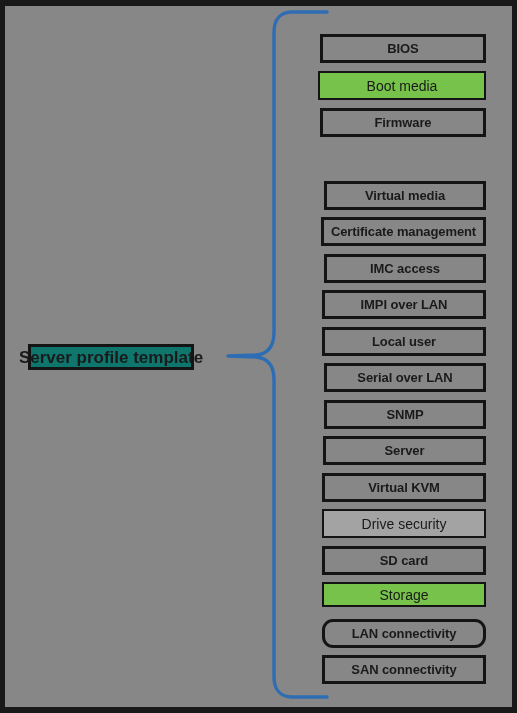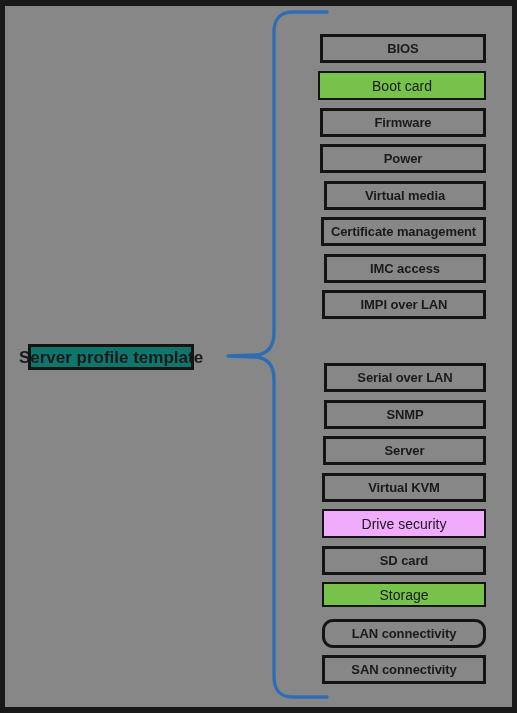--- a/index.html
+++ b/index.html
@@ -78,65 +78,65 @@
 
     <div class="node root" style="left: 28px; top: 344px; width: 166px; height: 26px; border-color: rgb(20, 20, 20);">
       <span>Server profile template</span>
     </div>
 
     <div class="node plain" style="left: 320px; top: 34px; width: 166px; height: 29px; border-color: rgb(20, 20, 20);">
       <span>BIOS</span>
     </div>
 
     <div class="node highlight" style="left: 318px; top: 71px; width: 168px; height: 29px; background: rgb(118, 194, 74); border-color: rgb(20, 20, 20);">
-      <span>Boot card</span>
+      <span>Boot media</span>
     </div>
 
     <div class="node plain" style="left: 320px; top: 108px; width: 166px; height: 29px; border-color: rgb(20, 20, 20);">
       <span>Firmware</span>
     </div>
 
-    <div class="node plain" style="left: 320px; top: 144px; width: 166px; height: 29px; border-color: rgb(20, 20, 20);">
-      <span>Power</span>
-    </div>
 
     <div class="node plain" style="left: 324px; top: 181px; width: 162px; height: 29px; border-color: rgb(20, 20, 20);">
       <span>Virtual media</span>
     </div>
 
     <div class="node plain" style="left: 321px; top: 217px; width: 165px; height: 29px; border-color: rgb(20, 20, 20);">
       <span>Certificate management</span>
     </div>
 
     <div class="node plain" style="left: 324px; top: 254px; width: 162px; height: 29px; border-color: rgb(20, 20, 20);">
       <span>IMC access</span>
     </div>
 
     <div class="node plain" style="left: 322px; top: 290px; width: 164px; height: 29px; border-color: rgb(20, 20, 20);">
       <span>IMPI over LAN</span>
     </div>
 
+    <div class="node plain" style="left: 322px; top: 327px; width: 164px; height: 29px; border-color: rgb(20, 20, 20);">
+      <span>Local user</span>
+    </div>
 
     <div class="node plain" style="left: 324px; top: 363px; width: 162px; height: 29px; border-color: rgb(20, 20, 20);">
       <span>Serial over LAN</span>
     </div>
 
     <div class="node plain" style="left: 324px; top: 400px; width: 162px; height: 29px; border-color: rgb(20, 20, 20);">
       <span>SNMP</span>
     </div>
 
     <div class="node plain" style="left: 323px; top: 436px; width: 163px; height: 29px; border-color: rgb(20, 20, 20);">
       <span>Server</span>
     </div>
 
     <div class="node plain" style="left: 322px; top: 473px; width: 164px; height: 29px; border-color: rgb(20, 20, 20);">
       <span>Virtual KVM</span>
     </div>
 
-    <div class="node highlight" style="left: 322px; top: 509px; width: 164px; height: 29px; background: #f0abfc; border-color: rgb(20, 20, 20);">
+    <div class="node highlight" style="left: 322px; top: 509px; width: 164px; height: 29px; background: #a3a3a3; border-color: rgb(20, 20, 20);">
       <span>Drive security</span>
     </div>
 
     <div class="node plain" style="left: 322px; top: 546px; width: 164px; height: 29px; border-color: rgb(20, 20, 20);">
       <span>SD card</span>
     </div>
 
     <div class="node highlight" style="left: 322px; top: 582px; width: 164px; height: 25px; background: rgb(118, 194, 74); border-color: rgb(20, 20, 20);">
       <span>Storage</span>
     </div>

